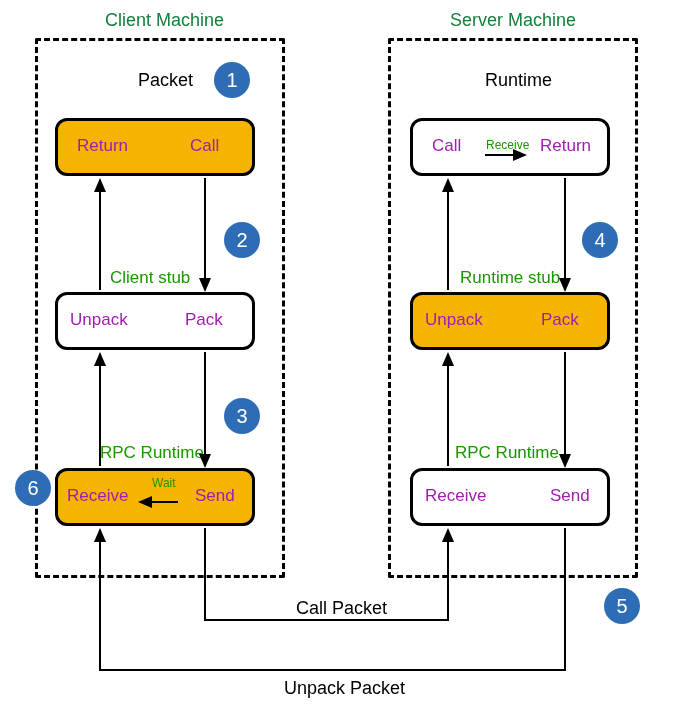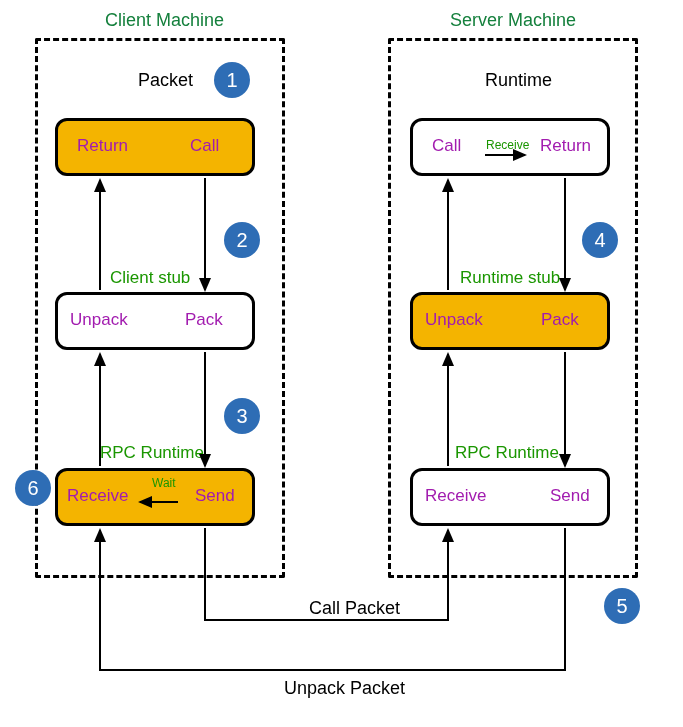--- a/index.html
+++ b/index.html
@@ -132,21 +132,21 @@
 <div class="block-text" style="left:425px; top:486px;">Receive</div>
 <div class="block-text" style="left:550px; top:486px;">Send</div>
 
 <div class="step-circle" style="left:214px; top:62px;">1</div>
 <div class="step-circle" style="left:224px; top:222px;">2</div>
 <div class="step-circle" style="left:224px; top:398px;">3</div>
 <div class="step-circle" style="left:582px; top:222px;">4</div>
 <div class="step-circle" style="left:604px; top:588px;">5</div>
 <div class="step-circle" style="left:15px; top:470px;">6</div>
 
-<div class="packet-label" style="left:296px; top:598px;margin-left:13px;">Call Packet</div>
+<div class="packet-label" style="left:296px; top:598px;">Call Packet</div>
 <div class="packet-label" style="left:284px; top:678px;">Unpack Packet</div>
 
 <svg class="connector">
   <defs>
     <marker id="ah" markerWidth="8" markerHeight="8" refX="6" refY="3" orient="auto">
       <path d="M0,0 L7,3 L0,6 Z" class="arrowhead"></path>
     </marker>
   </defs>
 
   <line class="arrow" x1="205" y1="178" x2="205" y2="290" marker-end="url(#ah)"></line>

